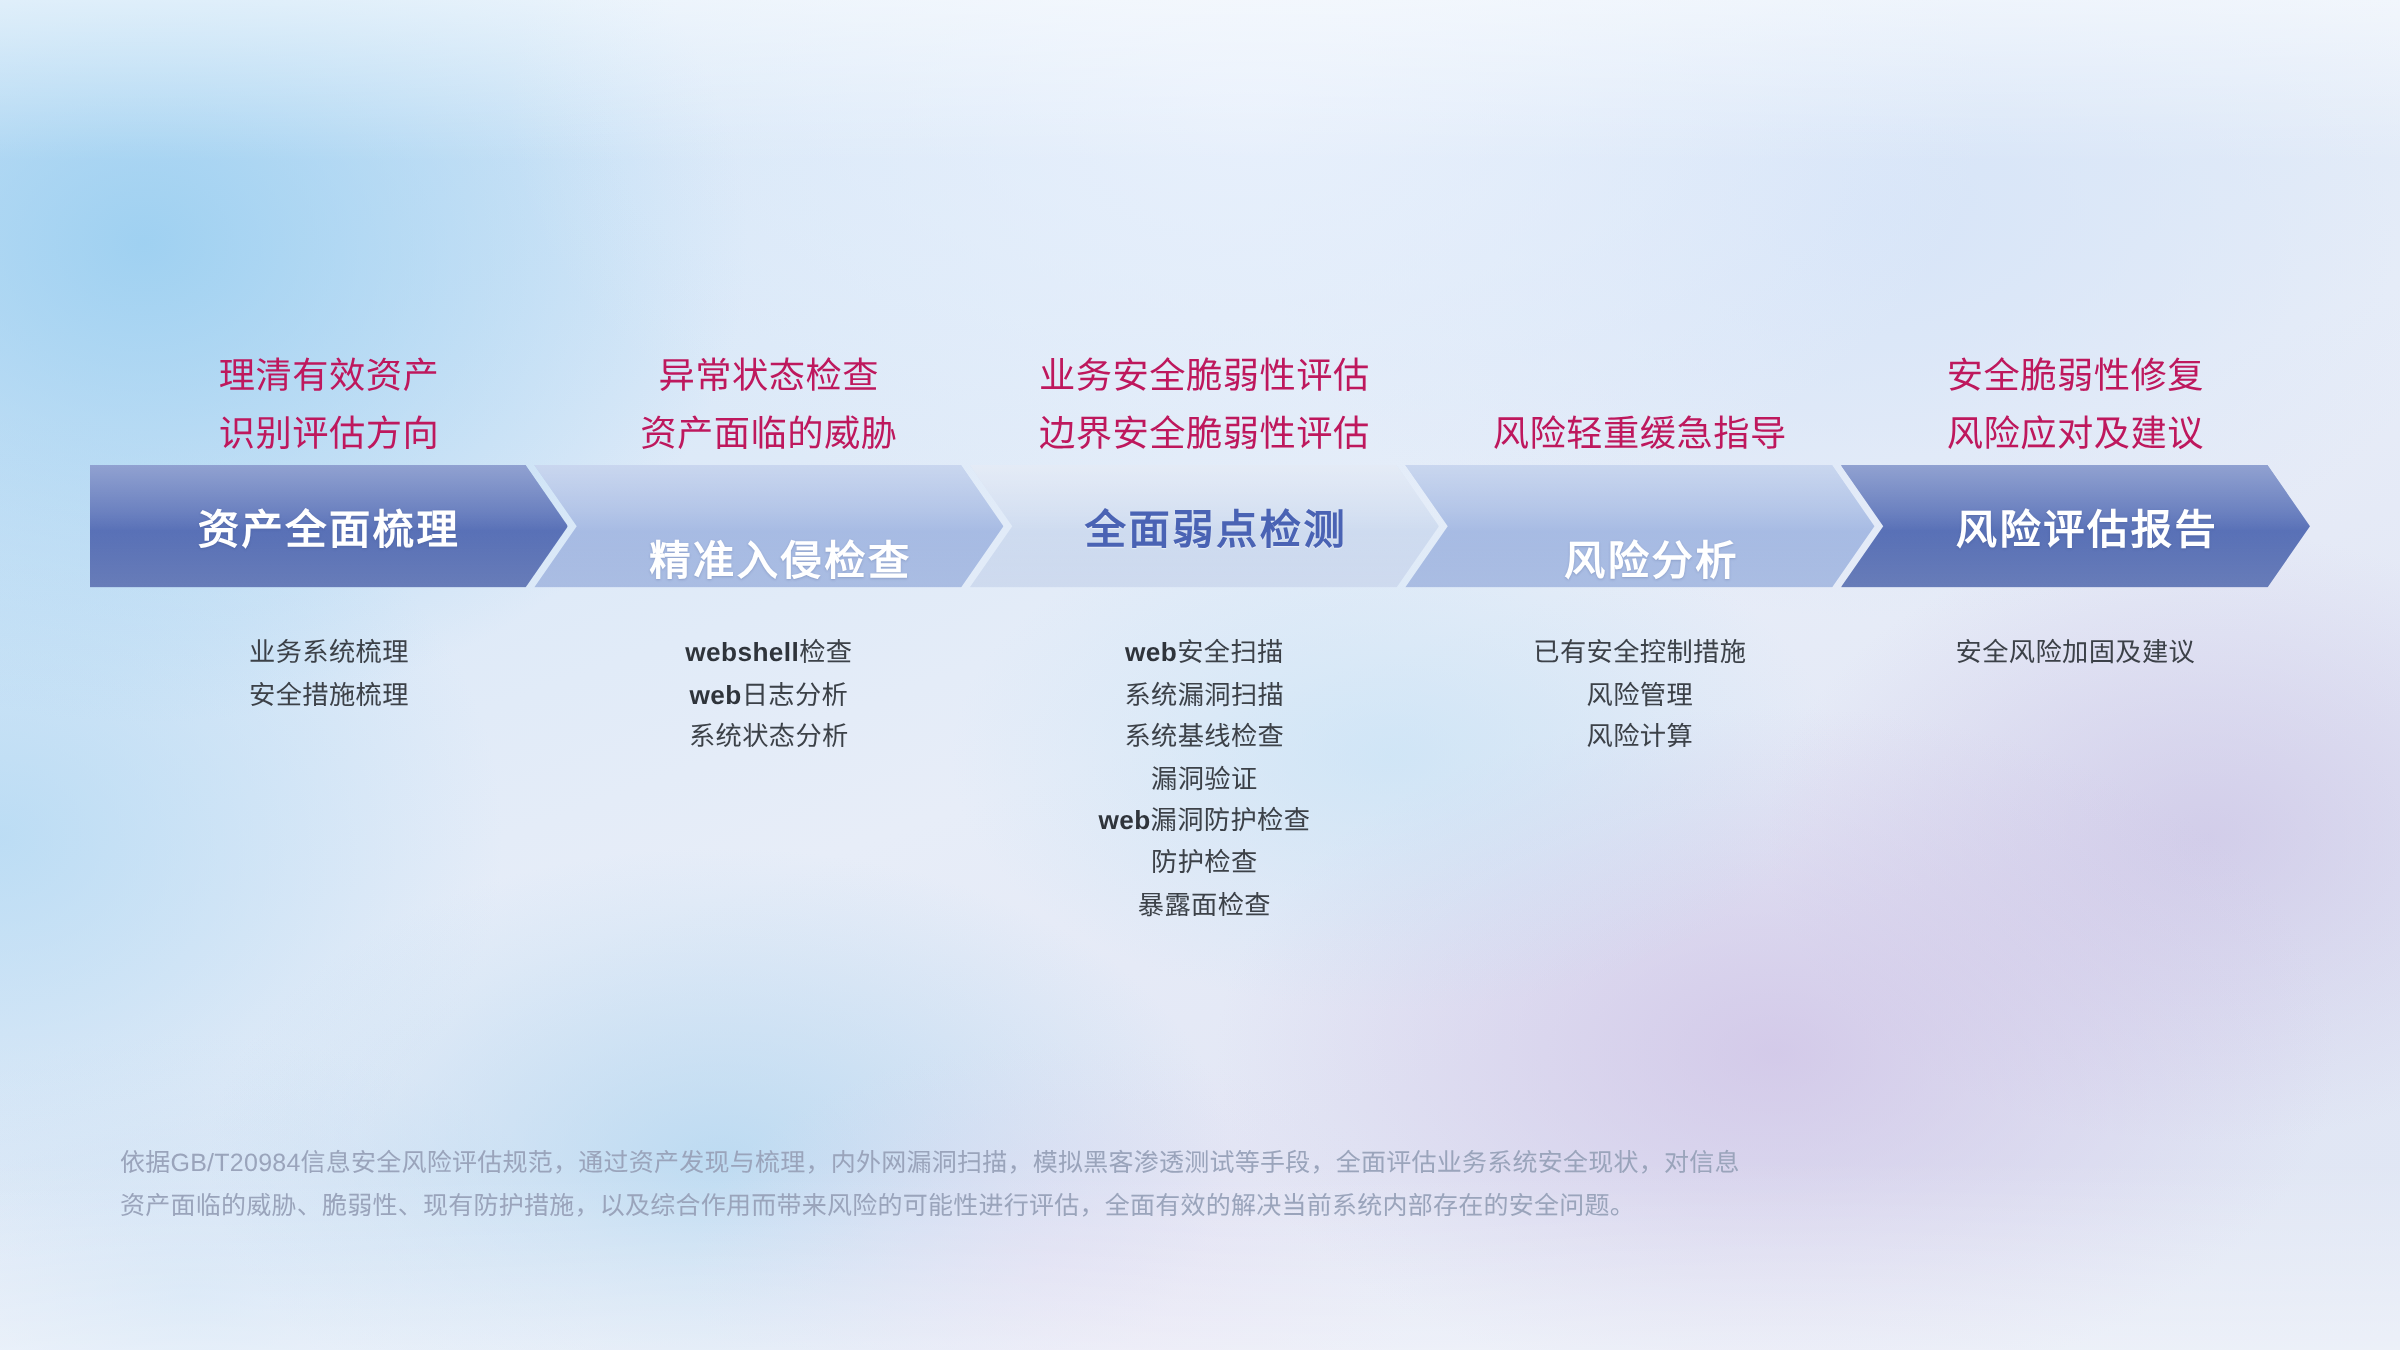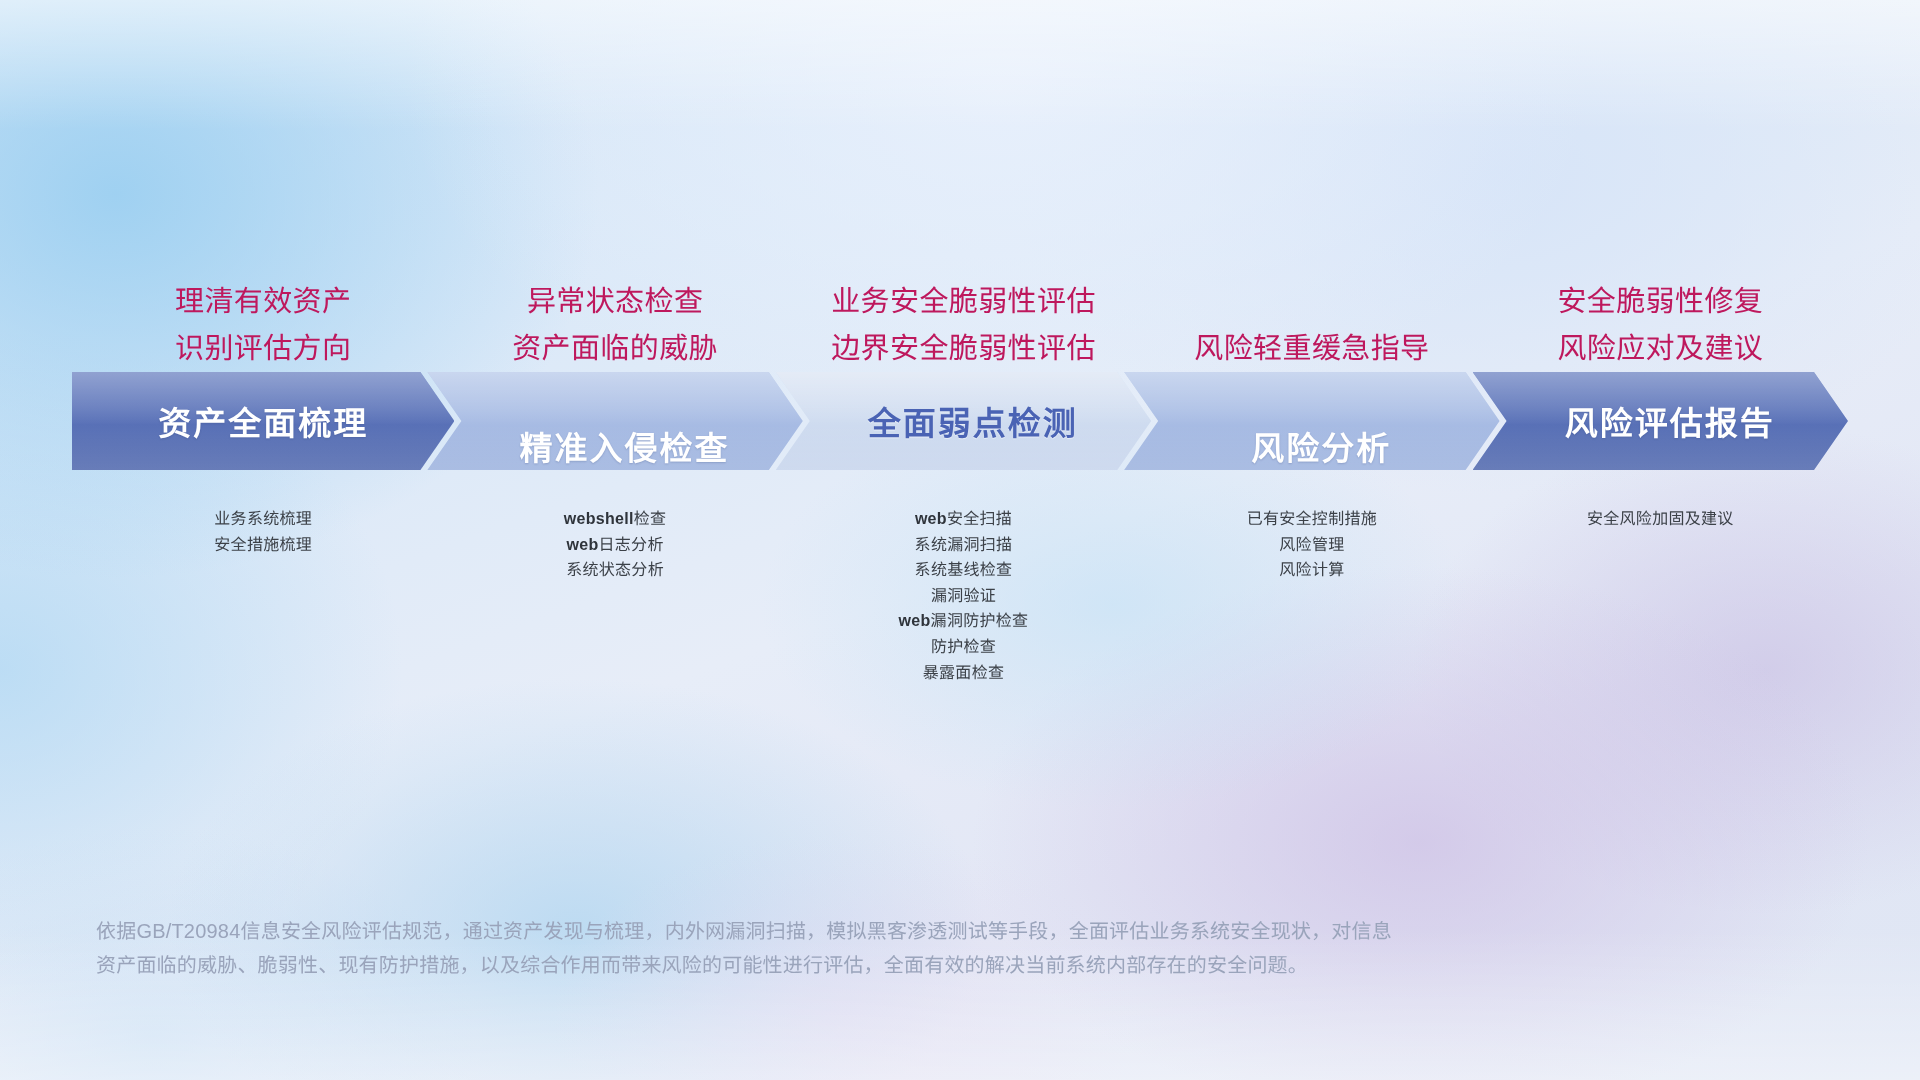--- a/index.html
+++ b/index.html
@@ -90,21 +90,21 @@
 
   
   .bottom-notes {
     position: absolute;
     top: 506px;              
     left: 0;
     width: 100%;
     text-align: center;
   }
   .bottom-notes .note {
-    font-size: 16px;
+    font-size: 21px;
     line-height: 1.60;
     color: #3c4148;
     letter-spacing: 0.3px;
     white-space: nowrap;
   }
   .bottom-notes .note .lead {
     font-weight: 700;
     color: #2f343b;
   }
 

